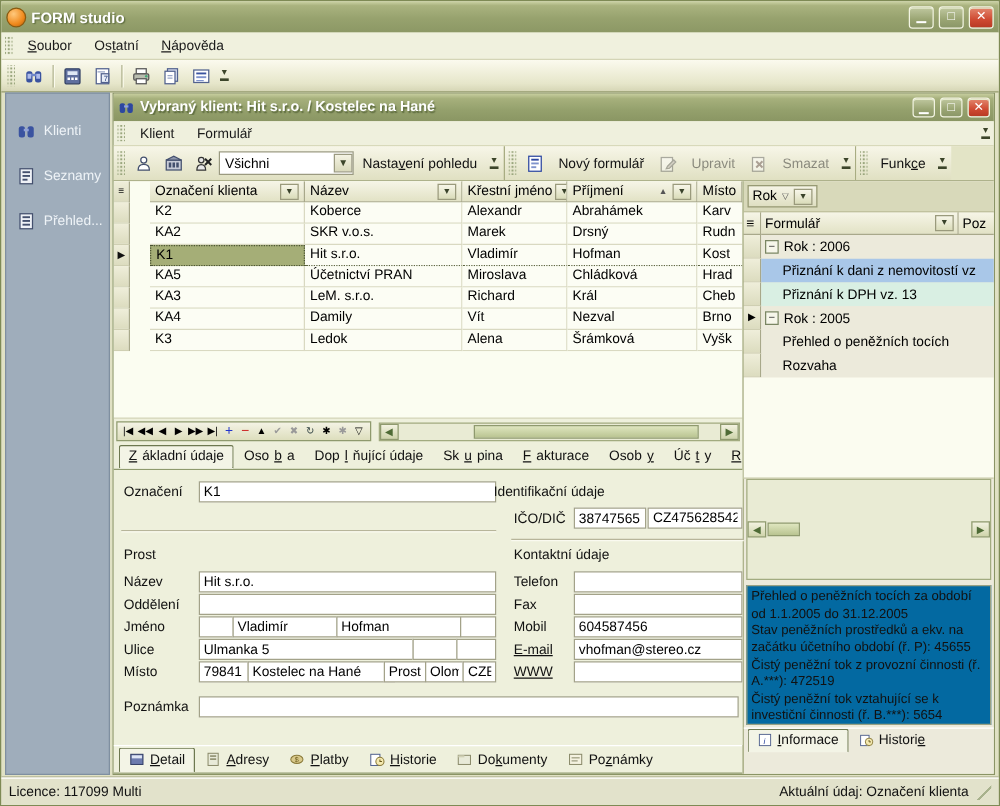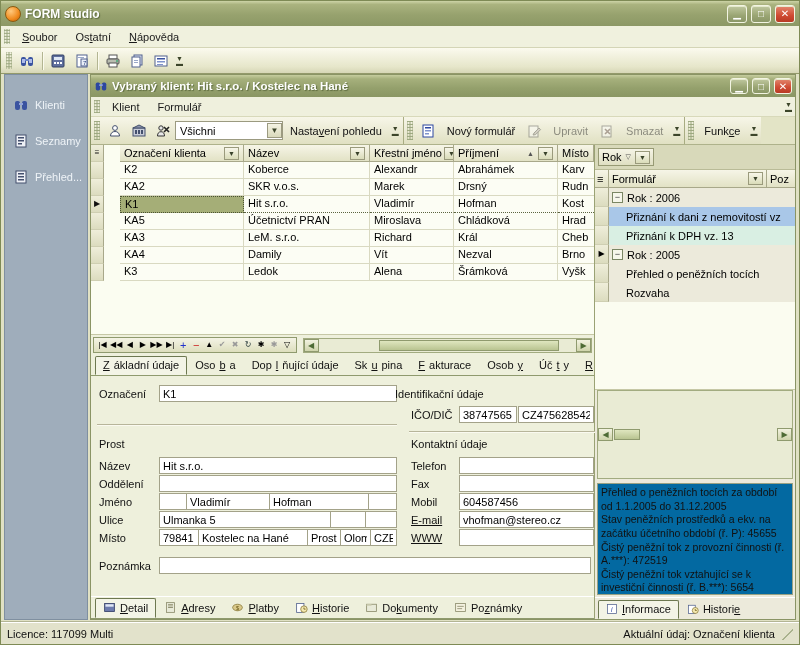--- a/index.html
+++ b/index.html
@@ -75,21 +75,21 @@
   .rp-head{height:18px;display:flex;font-size:11px;}
   .rp-head .hc{background:linear-gradient(180deg,#f6f5e7,#e2e2c5);border-right:1px solid #a8a88a;border-bottom:1px solid #a8a88a;display:flex;align-items:center;padding:0 3px;gap:2px;}
   .rrow{display:flex;height:19px;font-size:11px;align-items:stretch;}
   .rsel{flex:0 0 14px;background:linear-gradient(180deg,#efeeda,#dcdcbf);border-right:1px solid #a8a88a;border-bottom:1px solid #cfcfb2;text-align:center;font-size:8px;line-height:18px;}
   .rcell{flex:1;display:flex;align-items:center;gap:4px;padding:0 3px;background:#eceadb;overflow:hidden;white-space:nowrap;}
   .minusbox{width:11px;height:11px;flex:0 0 11px;border:1px solid #7a8663;background:#f6f6ea;color:#333;font-size:9px;line-height:9px;text-align:center;}
   .hl-blue{background:#a9c7e8;} .hl-mint{background:#d9efe3;}
   .indent{padding-left:17px;}
   .rp-fill{flex:1;background:#fbfcf0;border-bottom:1px solid #c6c8a6;min-height:8px;}
   .rp-info{margin:2px;border:1px solid #98a183;background:#0369a1;padding:2px 3px;font-size:10.5px;line-height:1.3;color:#111;height:112px;overflow:hidden;}
-  .rp-tabs{height:22px;display:flex;align-items:flex-end;font-size:11px;padding-left:3px;border-top:1px solid #fff;}
+  .rp-tabs{height:37px;display:flex;align-items:flex-start;font-size:11px;padding-left:3px;border-top:1px solid #fff;}
   
   .statusbar{height:22px;display:flex;align-items:center;background:#e2e2cb;border-top:1px solid #fff;box-shadow:0 -1px 0 #b3b594;font-size:11px;padding:0 6px;color:#111;}
   .statusbar .spacer{flex:1;}
   .sgrip{width:12px;height:12px;margin-left:6px;background-image:linear-gradient(135deg,transparent 50%,#9aa67d 50%,#9aa67d 60%,transparent 60%);opacity:.8;}
   u{text-decoration:underline;}
   svg{display:block;}
 </style>
 </head>
 <body>
 

